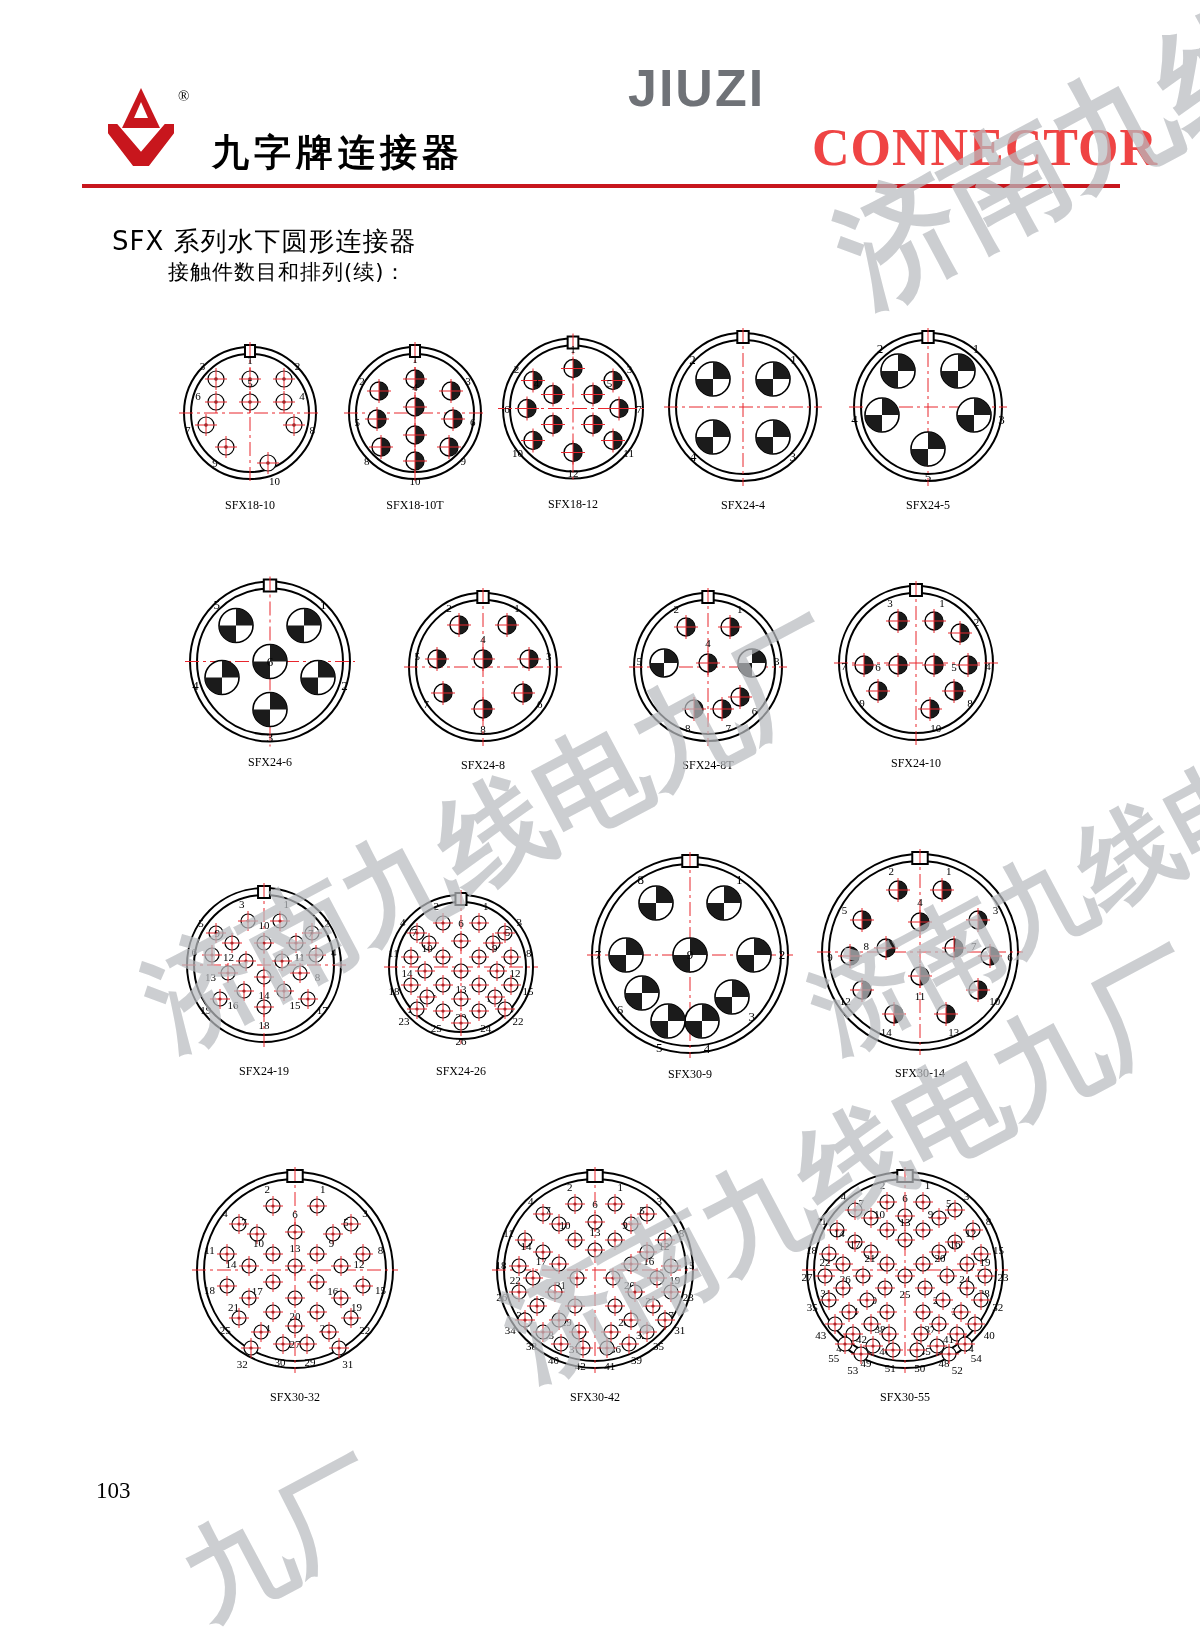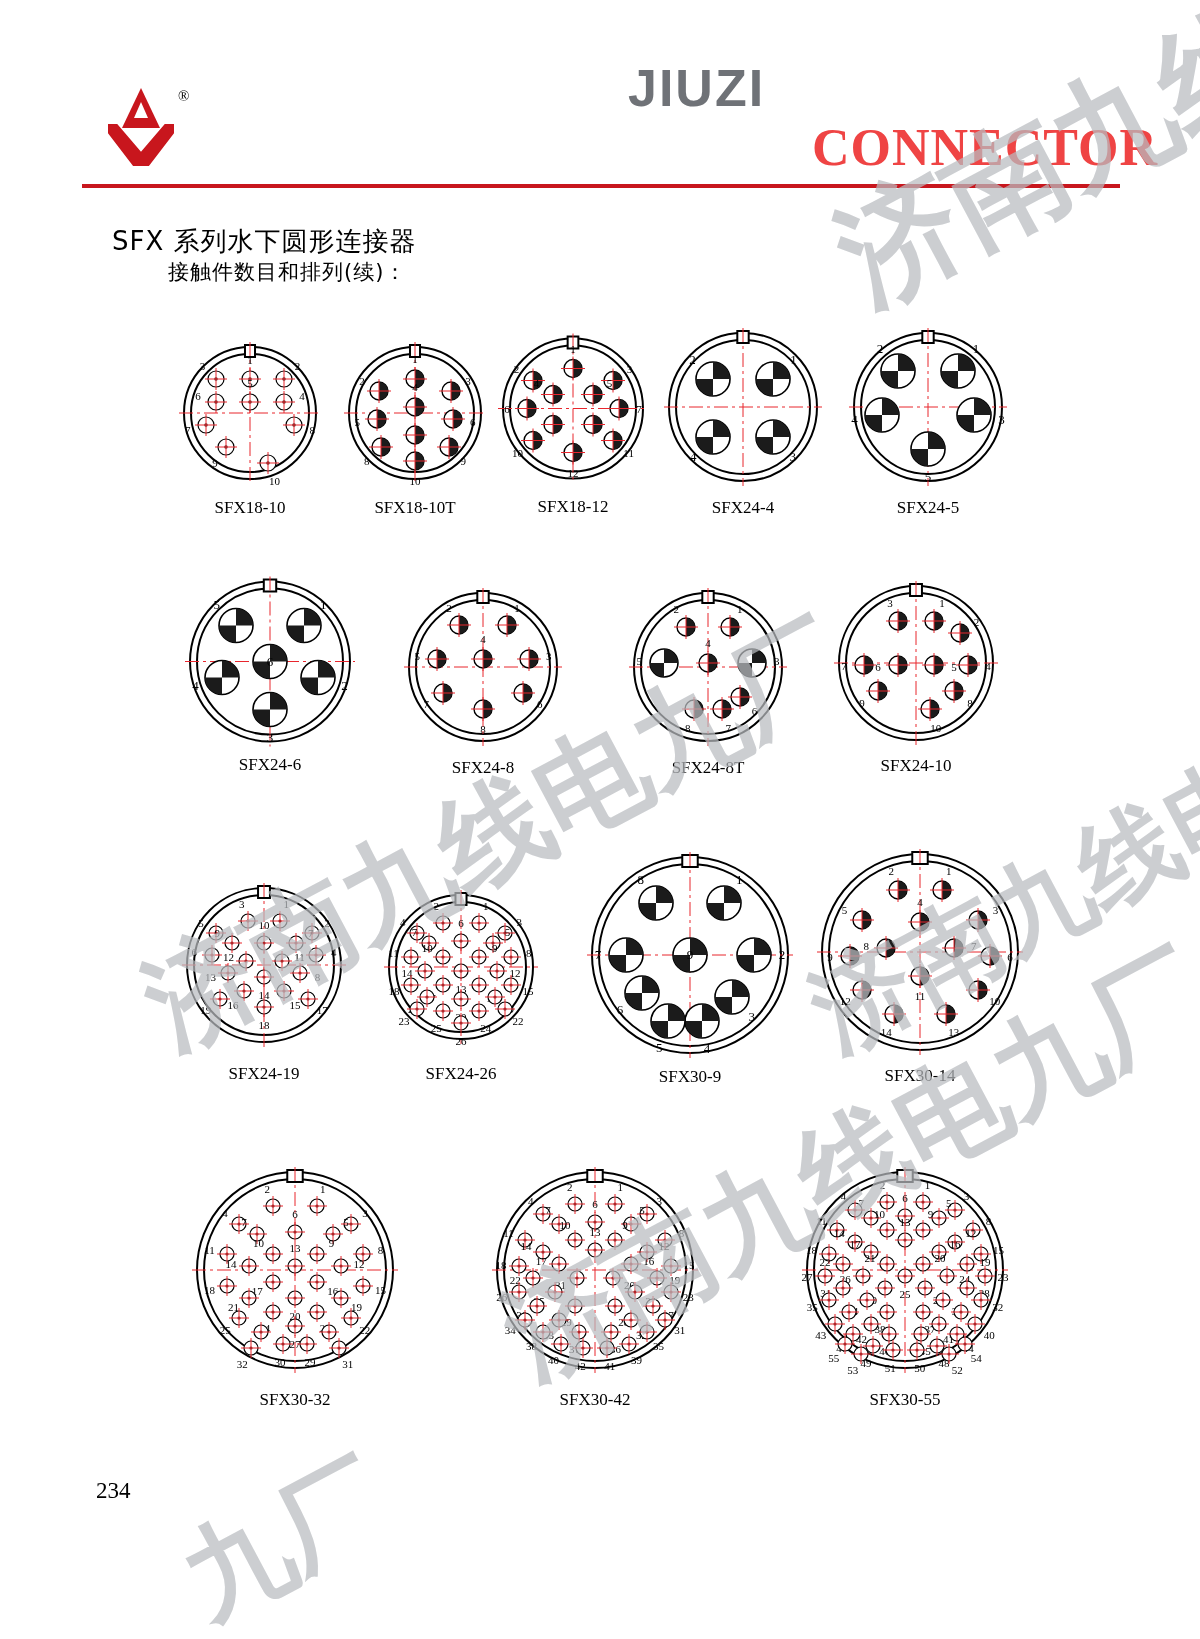--- a/index.html
+++ b/index.html
@@ -111,21 +111,21 @@
   }
 
   
   .fig {
     position: absolute;
   }
   .fig .caption {
     position: absolute;
     left: 50%;
     transform: translateX(-50%);
-    font-size: 17px;
+    font-size: 12px;
     font-family: "Liberation Serif", serif;
     white-space: nowrap;
   }
   .conn {
     position: absolute;
     left: 0; top: 0;
   }
 
   
   .page-num {
@@ -155,20 +155,21 @@
 </head>
 <body>
 
 <div class="header">
   <div class="logo-mark">
     <div class="tri"></div>
     <div class="tri-inner"></div>
     <div class="wbox"></div>
   </div>
   <div class="logo-reg">®</div>
+  <div class="brand-cn">九字牌连接器</div>
   <div class="brand-en1">JIUZI</div>
   <div class="brand-en2">CONNECTOR</div>
   <div class="header-rule"></div>
 </div>
 
 <div class="page-title">SFX 系列水下圆形连接器</div>
 <div class="sub-title">接触件数目和排列(续)：</div>
 
 <div id="figures-root">
     <div class="fig" style="left: 170px; top: 330px; width: 160px; height: 200px;">
@@ -2190,19 +2191,19 @@
           <circle cx="55" cy="192" r="1.54" fill="#1b1b1b"></circle>
           <line x1="45" y1="192" x2="65" y2="192" stroke="#e8262d" stroke-width="1"></line>
           <line x1="55" y1="182" x2="55" y2="202" stroke="#e8262d" stroke-width="1"></line>
         </g>
         <text x="43.663564748418054" y="209.98160347695108" font-size="11" font-family="&quot;Liberation Serif&quot;, serif" fill="#000" text-anchor="middle">55</text>
       </svg>
       <div class="caption" style="top: 238px;">SFX30-55</div>
     </div>
   </div>
 
-<div class="page-num">234</div>
+<div class="page-num">103</div>
 
 <div class="wm wm1">济南九线电九厂</div>
 <div class="wm wm2">济南九线电九厂</div>
 <div class="wm wm3">济南九线电九厂</div>
 <div class="wm wm4">济南九线电九厂</div>
 <div class="wm wm5">九厂</div>
 
 </body></html>

